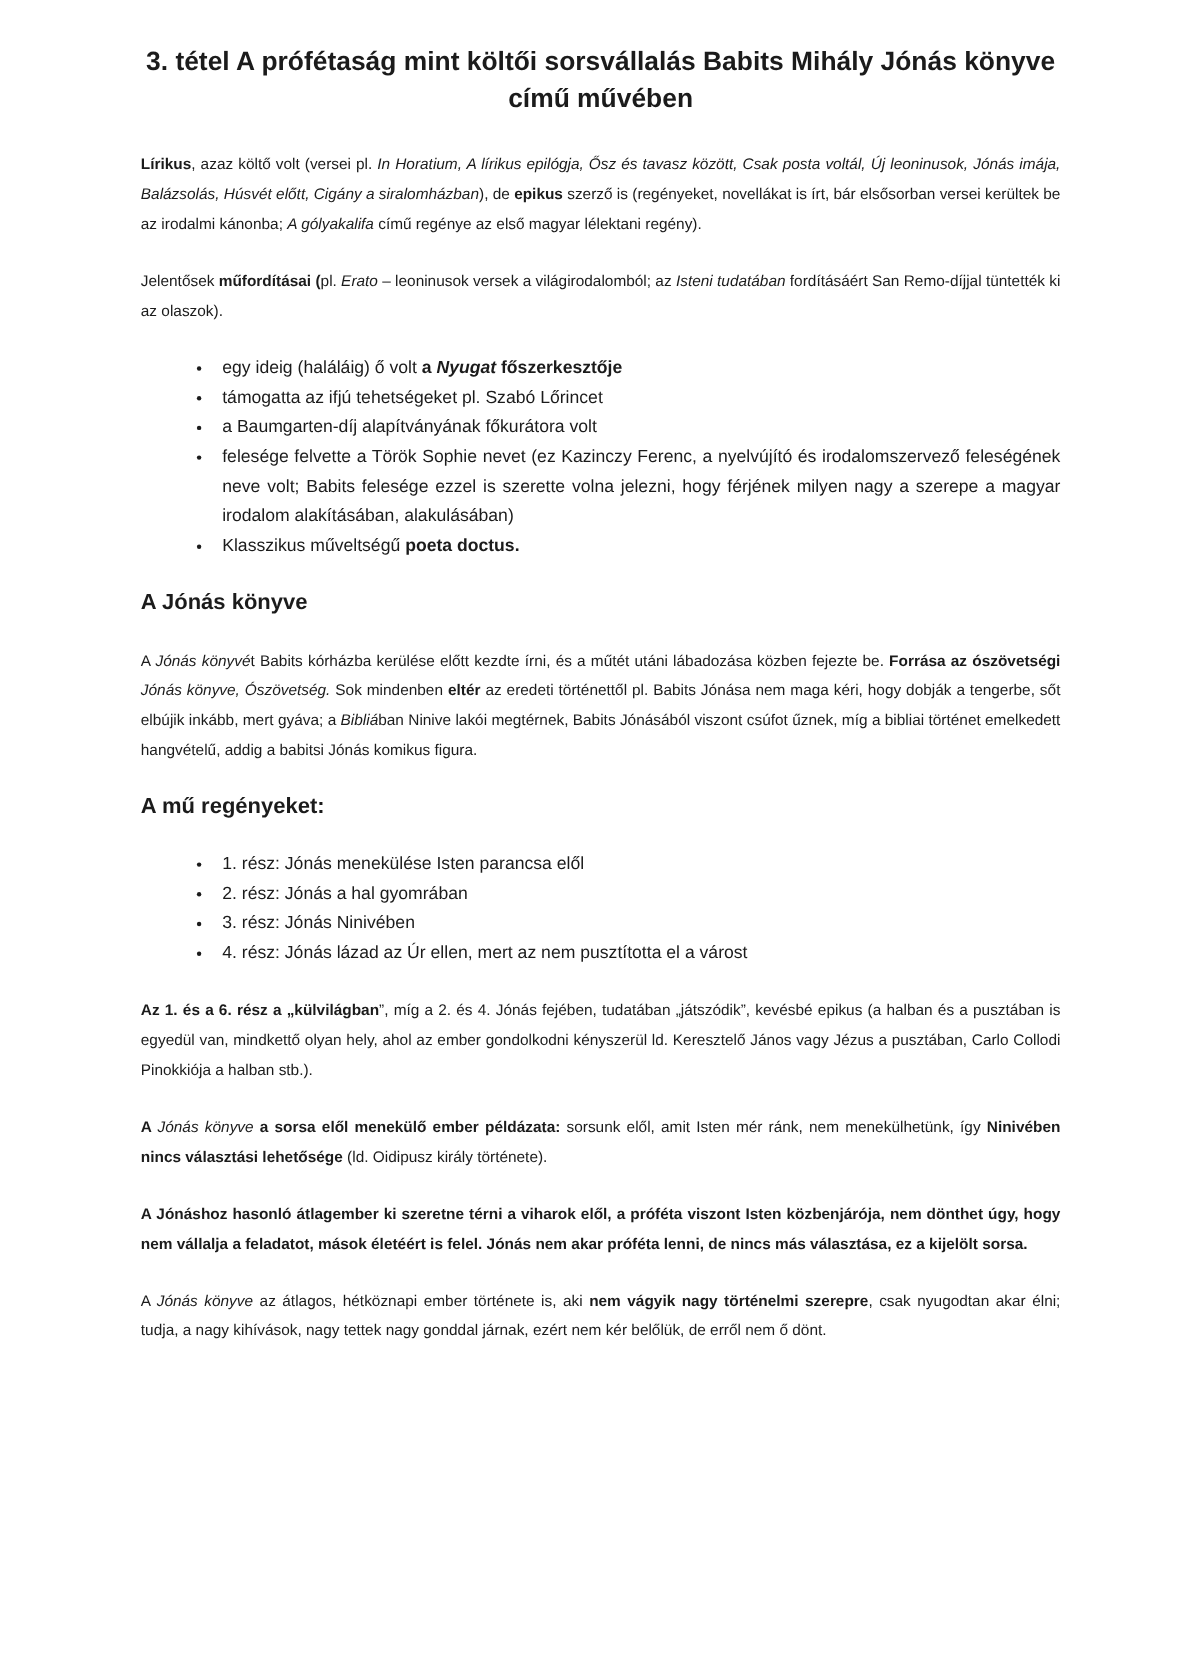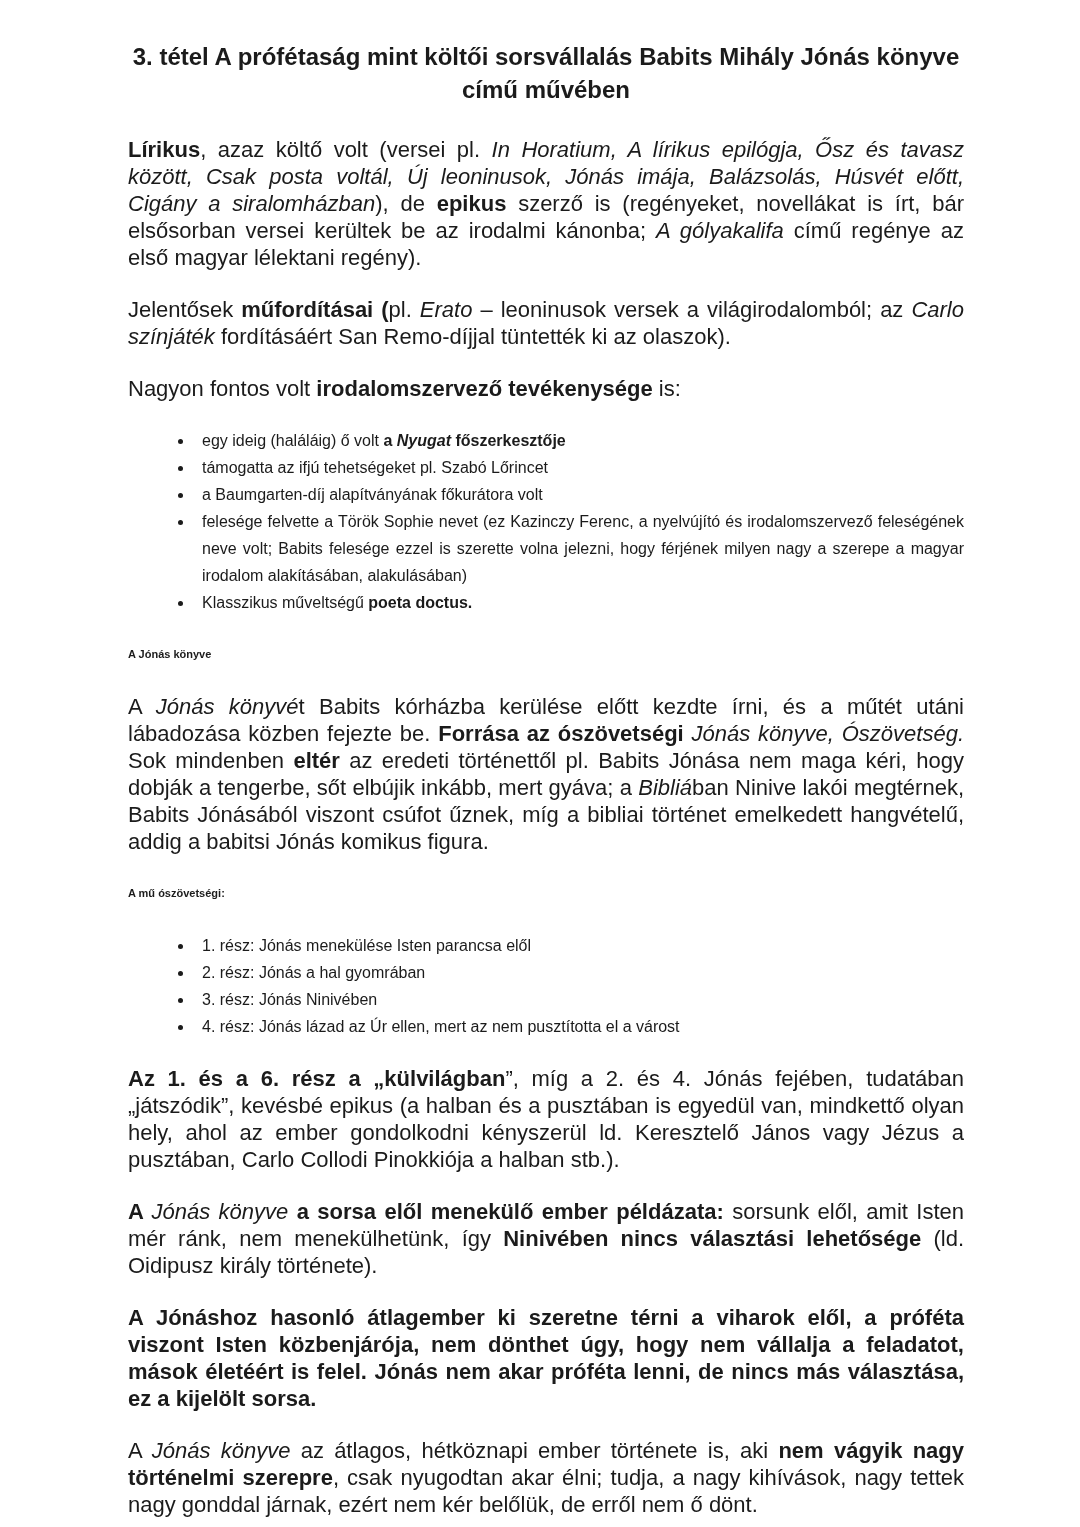--- a/index.html
+++ b/index.html
@@ -20,27 +20,27 @@
   }
   h1.doc-title {
     font-size: 24px;
     line-height: 33px;
     font-weight: bold;
     text-align: center;
     max-width: 830px;
     margin: 0 auto 30px auto;
   }
   .doc-body p {
-    font-size: 22px;
+    font-size: 14px;
     line-height: 27px;
     text-align: justify;
     margin: 0 0 25px 0;
   }
   .doc-body h2 {
-    font-size: 11px;
+    font-size: 20px;
     line-height: 27px;
     font-weight: bold;
     text-align: left;
     margin: 0 0 25px 0;
   }
   .doc-body ul {
     margin: 0 0 25px 0;
     padding: 0 0 0 66px;
     list-style: disc outside;
   }
@@ -53,32 +53,31 @@
   .b { font-weight: bold; }
   .i { font-style: italic; }
 </style>
 </head>
 <body>
 
 <div class="page">
   <h1 class="doc-title">3. tétel A prófétaság mint költői sorsvállalás Babits Mihály Jónás könyve című művében</h1>
   <div class="doc-body">
       <p><span class="b">Lírikus</span><span>, azaz költő volt (versei pl. </span><span class="i">In Horatium, A lírikus epilógja, Ősz és tavasz között, Csak posta voltál, Új leoninusok, Jónás imája, Balázsolás, Húsvét előtt, Cigány a siralomházban</span><span>), de </span><span class="b">epikus</span><span> szerző is (regényeket, novellákat is írt, bár elsősorban versei kerültek be az irodalmi kánonba; </span><span class="i">A gólyakalifa</span><span> című regénye az első magyar lélektani regény).</span></p>
-      <p><span>Jelentősek </span><span class="b">műfordításai (</span><span>pl. </span><span class="i">Erato</span><span> – leoninusok versek a világirodalomból; az </span><span class="i">Carlo színjáték</span><span> fordításáért San Remo-díjjal tüntették ki az olaszok).</span></p>
-      <p><span>Nagyon fontos volt </span><span class="b">irodalomszervező tevékenysége</span><span> is:</span></p>
+      <p><span>Jelentősek </span><span class="b">műfordításai (</span><span>pl. </span><span class="i">Erato</span><span> – leoninusok versek a világirodalomból; az </span><span class="i">Isteni tudatában</span><span> fordításáért San Remo-díjjal tüntették ki az olaszok).</span></p>
       <ul>
         <li><span>egy ideig (haláláig) ő volt </span><span class="b">a </span><span class="b i">Nyugat</span><span class="b"> főszerkesztője</span></li>
         <li><span>támogatta az ifjú tehetségeket pl. Szabó Lőrincet</span></li>
         <li><span>a Baumgarten-díj alapítványának főkurátora volt</span></li>
         <li><span>felesége felvette a Török Sophie nevet (ez Kazinczy Ferenc, a nyelvújító és irodalomszervező feleségének neve volt; Babits felesége ezzel is szerette volna jelezni, hogy férjének milyen nagy a szerepe a magyar irodalom alakításában, alakulásában)</span></li>
         <li><span>Klasszikus műveltségű </span><span class="b">poeta doctus.</span></li>
       </ul>
       <h2><span class="b">A Jónás könyve</span></h2>
       <p><span>A </span><span class="i">Jónás könyvé</span><span>t Babits kórházba kerülése előtt kezdte írni, és a műtét utáni lábadozása közben fejezte be. </span><span class="b">Forrása az ószövetségi</span><span> </span><span class="i">Jónás könyve, Ószövetség.</span><span> Sok mindenben </span><span class="b">eltér</span><span> az eredeti történettől pl. Babits Jónása nem maga kéri, hogy dobják a tengerbe, sőt elbújik inkább, mert gyáva; a </span><span class="i">Bibliá</span><span>ban Ninive lakói megtérnek, Babits Jónásából viszont csúfot űznek, míg a bibliai történet emelkedett hangvételű, addig a babitsi Jónás komikus figura.</span></p>
-      <h2><span class="b">A mű ószövetségi</span><span>:</span></h2>
+      <h2><span class="b">A mű regényeket</span><span>:</span></h2>
       <ul>
         <li><span>1. rész: Jónás menekülése Isten parancsa elől</span></li>
         <li><span>2. rész: Jónás a hal gyomrában</span></li>
         <li><span>3. rész: Jónás Ninivében</span></li>
         <li><span>4. rész: Jónás lázad az Úr ellen, mert az nem pusztította el a várost</span></li>
       </ul>
       <p><span class="b">Az 1. és a 6. rész a „külvilágban</span><span>”, míg a 2. és 4. Jónás fejében, tudatában „játszódik”, kevésbé epikus (a halban és a pusztában is egyedül van, mindkettő olyan hely, ahol az ember gondolkodni kényszerül ld. Keresztelő János vagy Jézus a pusztában, Carlo Collodi Pinokkiója a halban stb.).</span></p>
       <p><span class="b">A </span><span class="i">Jónás könyve</span><span class="b"> a sorsa elől menekülő ember példázata:</span><span> sorsunk elől, amit Isten mér ránk, nem menekülhetünk, így </span><span class="b">Ninivében nincs választási lehetősége</span><span> (ld. Oidipusz király története).</span></p>
       <p><span class="b">A Jónáshoz hasonló átlagember ki szeretne térni a viharok elől, a próféta viszont Isten közbenjárója, nem dönthet úgy, hogy nem vállalja a feladatot, mások életéért is felel. Jónás nem akar próféta lenni, de nincs más választása, ez a kijelölt sorsa.</span></p>
       <p><span>A </span><span class="i">Jónás könyve</span><span> az átlagos, hétköznapi ember története is, aki </span><span class="b">nem vágyik nagy történelmi szerepre</span><span>, csak nyugodtan akar élni; tudja, a nagy kihívások, nagy tettek nagy gonddal járnak, ezért nem kér belőlük, de erről nem ő dönt.</span></p>

